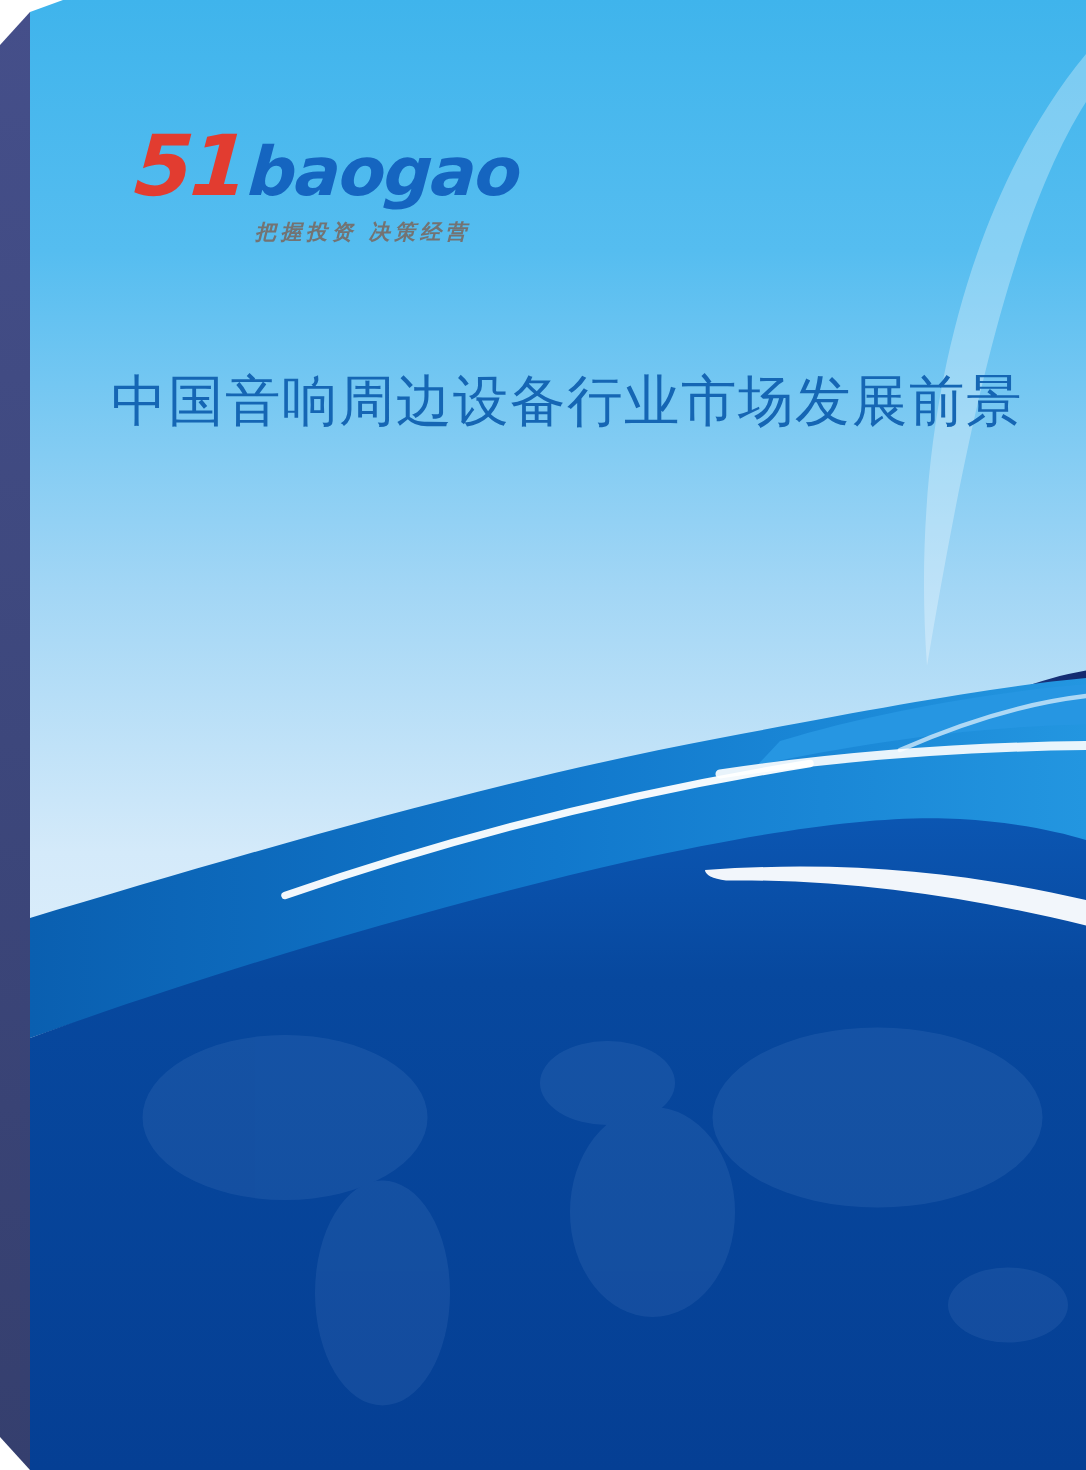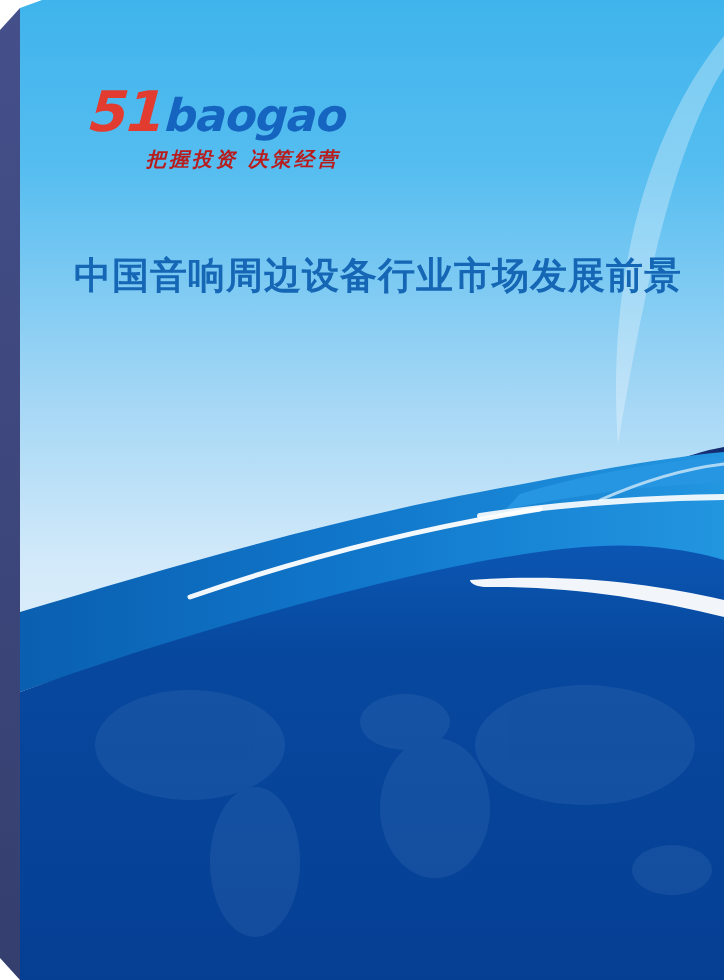--- a/index.html
+++ b/index.html
@@ -19,27 +19,27 @@
     display:flex;align-items:baseline;font-style:italic;font-weight:bold;line-height:1;
     transform:skewX(-4deg);
   }
   .logo-prefix{
     font-size:56px;color:#e23c30;letter-spacing:-2px;margin-right:2px;
   }
   .logo-name{
     font-size:45px;color:#1565c0;letter-spacing:-1px;
   }
   .logo-tagline{
-    margin:6px 0 0 56px;font-size:20px;font-style:italic;font-weight:bold;
-    color:#b91c1c;letter-spacing:3px;white-space:nowrap;
+    margin:6px 0 0 80px;font-size:14px;font-style:italic;font-weight:bold;
+    color:#737373;letter-spacing:3px;white-space:nowrap;
   }
   .report-title{
-    position:absolute;left:74px;top:248px;width:610px;
+    position:absolute;left:74px;top:240px;width:610px;
     font-size:37px;line-height:55px;letter-spacing:1px;
-    color:#1566b4;font-weight:700;
+    color:#1566b4;font-weight:400;
   }
   .report-title .line{display:block;white-space:nowrap;}
 </style>
 </head>
 <body>
 
 <div class="cover">
 
   <svg class="bg-art" width="724" height="980" viewBox="0 0 724 980">
     <defs>

